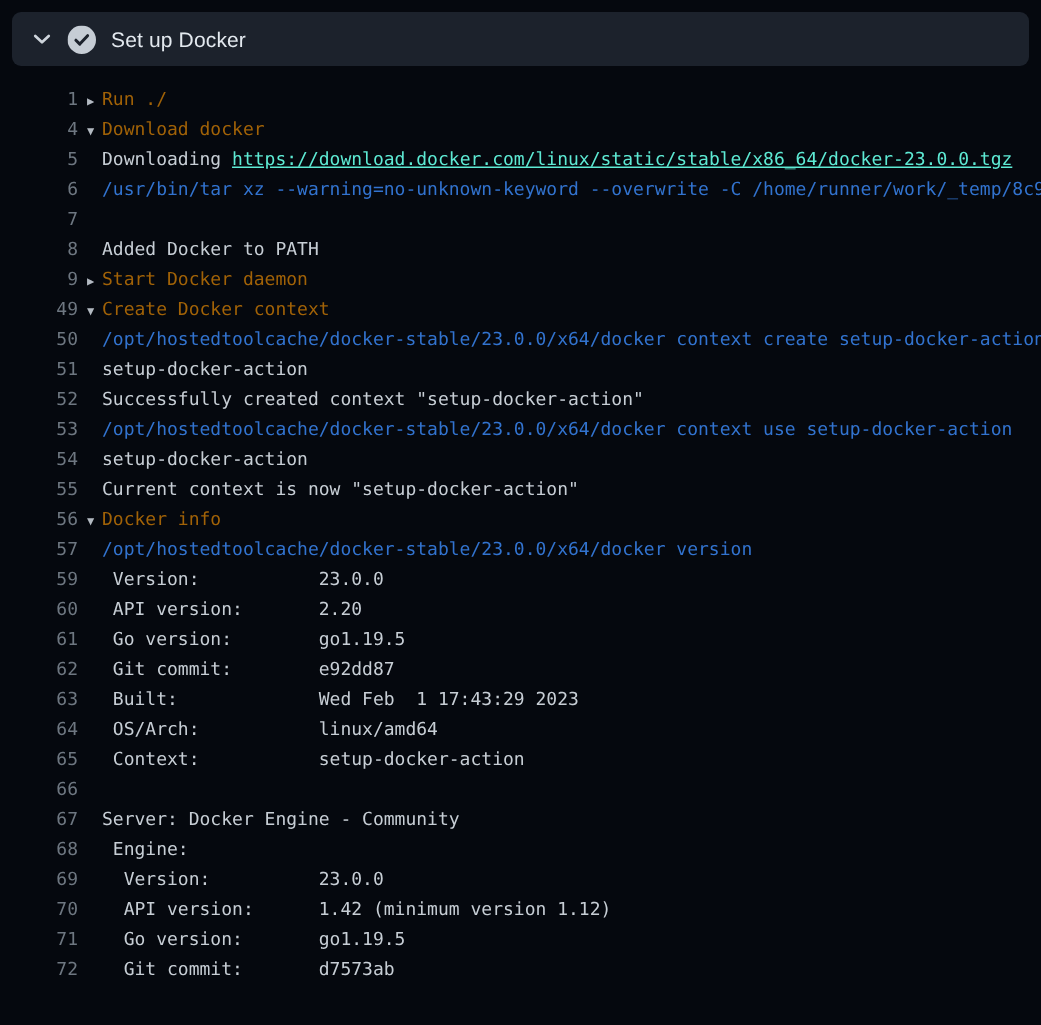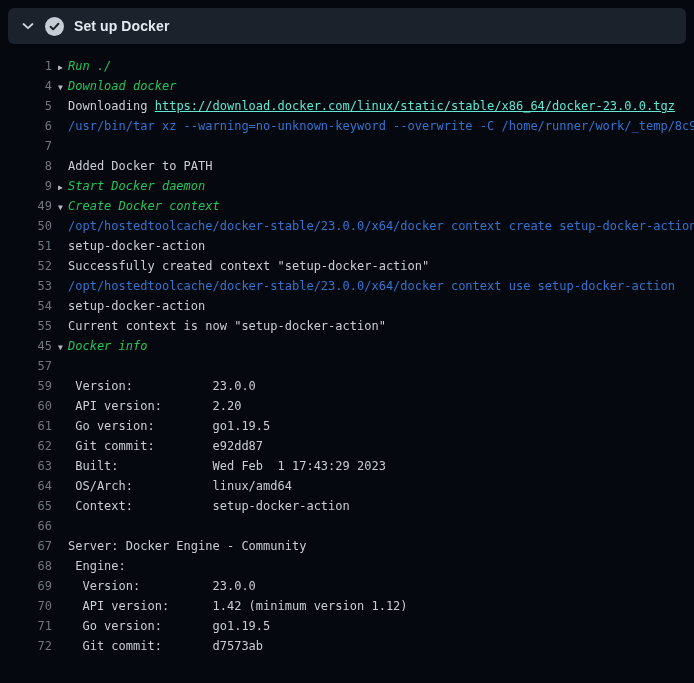--- a/index.html
+++ b/index.html
@@ -40,21 +40,21 @@
   .status-icon {
     width: 19px;
     height: 19px;
     margin-left: 9px;
     flex: 0 0 auto;
   }
   .step-title {
     margin-left: 10px;
     color: #e3e9ef;
     font-size: 14px;
-    font-weight: 700;
+    font-weight: 400;
     letter-spacing: 0.1px;
     white-space: nowrap;
   }
   
   .log {
     position: absolute;
     left: 0;
     top: 44px;
     width: 694px;
     height: 639px;
@@ -83,21 +83,21 @@
     color: #c7ced5;
     white-space: pre;
   }
   .indent {
     display: inline-block;
     width: 10px;
     font-size: 8px;
     color: #b3bac2;
   }
   .row.cmd .content .text { color: #3273cf; }
-  .row.group .content .text { color: #22c55e; font-style: italic; }
+  .row.group .content .text { color: #a16207; }
   .link-text {
     color: #5eead4;
     text-decoration: underline;
     cursor: pointer;
   }
 </style>
 </head>
 <body>
 
 <div class="step-header">
@@ -123,22 +123,22 @@
     <div class="row"><span class="num">7</span></div>
     <div class="row"><span class="num">8</span><span class="content"><span class="indent"></span><span class="text">Added Docker to PATH</span></span></div>
     <div class="row group"><span class="num">9</span><span class="content"><span class="indent">▶</span><span class="text">Start Docker daemon</span></span></div>
     <div class="row group"><span class="num">49</span><span class="content"><span class="indent">▼</span><span class="text">Create Docker context</span></span></div>
     <div class="row cmd"><span class="num">50</span><span class="content"><span class="indent"></span><span class="text">/opt/hostedtoolcache/docker-stable/23.0.0/x64/docker context create setup-docker-action</span></span></div>
     <div class="row"><span class="num">51</span><span class="content"><span class="indent"></span><span class="text">setup-docker-action</span></span></div>
     <div class="row"><span class="num">52</span><span class="content"><span class="indent"></span><span class="text">Successfully created context "setup-docker-action"</span></span></div>
     <div class="row cmd"><span class="num">53</span><span class="content"><span class="indent"></span><span class="text">/opt/hostedtoolcache/docker-stable/23.0.0/x64/docker context use setup-docker-action</span></span></div>
     <div class="row"><span class="num">54</span><span class="content"><span class="indent"></span><span class="text">setup-docker-action</span></span></div>
     <div class="row"><span class="num">55</span><span class="content"><span class="indent"></span><span class="text">Current context is now "setup-docker-action"</span></span></div>
-    <div class="row group"><span class="num">45</span><span class="content"><span class="indent">▼</span><span class="text">Docker info</span></span></div>
-    <div class="row cmd"><span class="num">57</span></div>
+    <div class="row group"><span class="num">56</span><span class="content"><span class="indent">▼</span><span class="text">Docker info</span></span></div>
+    <div class="row cmd"><span class="num">57</span><span class="content"><span class="indent"></span><span class="text">/opt/hostedtoolcache/docker-stable/23.0.0/x64/docker version</span></span></div>
     <div class="row"><span class="num">59</span><span class="content"><span class="indent"></span><span class="text"> Version:           23.0.0</span></span></div>
     <div class="row"><span class="num">60</span><span class="content"><span class="indent"></span><span class="text"> API version:       2.20</span></span></div>
     <div class="row"><span class="num">61</span><span class="content"><span class="indent"></span><span class="text"> Go version:        go1.19.5</span></span></div>
     <div class="row"><span class="num">62</span><span class="content"><span class="indent"></span><span class="text"> Git commit:        e92dd87</span></span></div>
     <div class="row"><span class="num">63</span><span class="content"><span class="indent"></span><span class="text"> Built:             Wed Feb  1 17:43:29 2023</span></span></div>
     <div class="row"><span class="num">64</span><span class="content"><span class="indent"></span><span class="text"> OS/Arch:           linux/amd64</span></span></div>
     <div class="row"><span class="num">65</span><span class="content"><span class="indent"></span><span class="text"> Context:           setup-docker-action</span></span></div>
     <div class="row"><span class="num">66</span><span class="content"><span class="indent"></span><span class="text"></span></span></div>
     <div class="row"><span class="num">67</span><span class="content"><span class="indent"></span><span class="text">Server: Docker Engine - Community</span></span></div>
     <div class="row"><span class="num">68</span><span class="content"><span class="indent"></span><span class="text"> Engine:</span></span></div>

